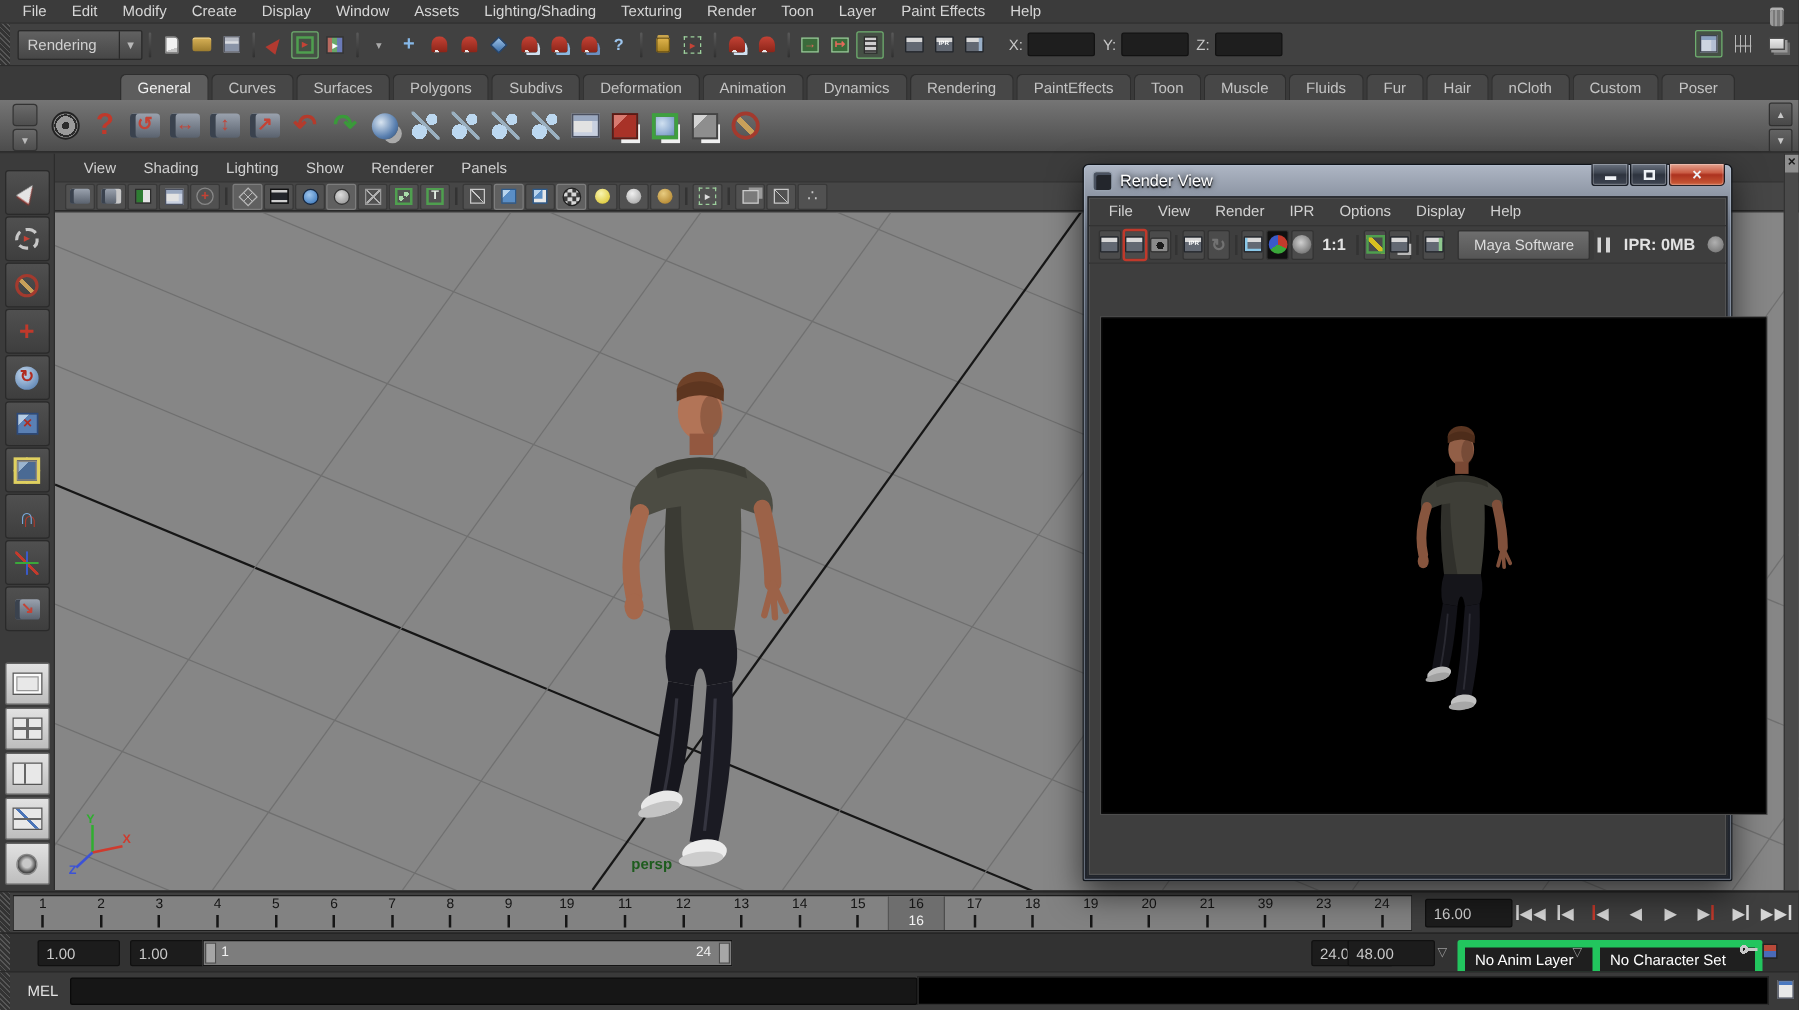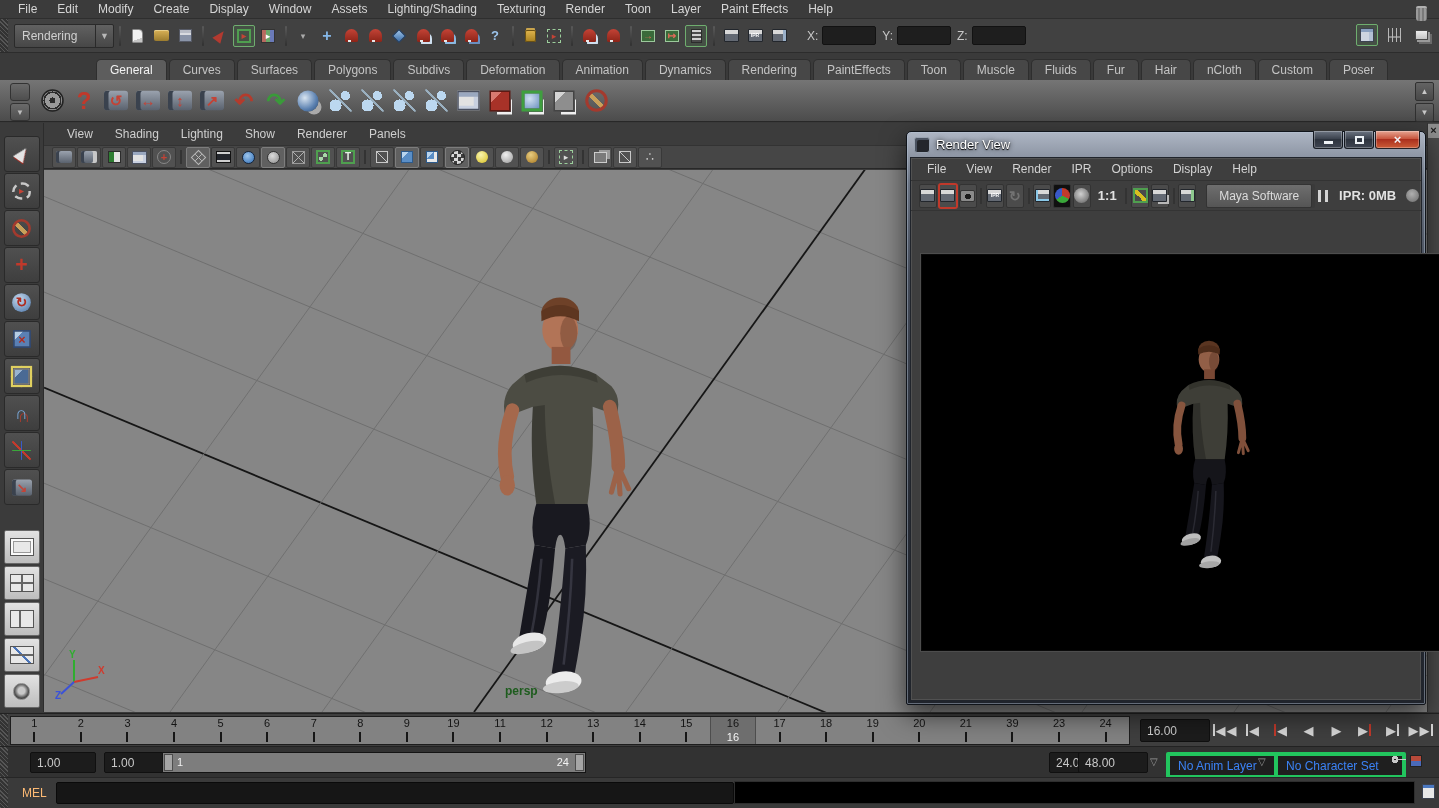--- a/index.html
+++ b/index.html
@@ -56,21 +56,21 @@
   .vp-tile.active{background:#606060;border-color:#7d7d7d}
   .vp-sep{width:8px;height:16px;display:flex;align-items:center;justify-content:center}
   .vp-sep::before{content:"";width:2px;height:14px;background:#333}
   .vp-canvas{position:absolute;left:0;right:0;top:47px;bottom:0;background:#868686;overflow:hidden}
   .persp-label{position:absolute;left:461px;top:514px;color:#1e5c1e;font-weight:bold;font-size:12px}
   .axis-gizmo{position:absolute;left:10px;top:478px}
   .right-strip{position:absolute;right:0;top:123px;width:11px;height:589px;background:#4a4a4a;border-left:1px solid #333;z-index:6}
   .vp-close{position:absolute;right:0;top:1px;width:11px;height:14px;color:#1a1a1a;font-size:11px;font-weight:bold;line-height:13px;text-align:center;background:#8e8e8e}
 
   
-  .rv{position:absolute;left:906px;top:131px;width:520px;height:574px;box-sizing:border-box;border:1px solid #10141a;border-radius:5px 5px 2px 2px;background:linear-gradient(180deg,#aeb6c4,#6a7382 9%,#454c59 25%,#272c35 65%,#20242c);box-shadow:0 10px 26px rgba(0,0,0,.6),inset 0 0 0 1px rgba(185,198,215,.45);z-index:10}
+  .rv{position:absolute;left:866px;top:131px;width:520px;height:574px;box-sizing:border-box;border:1px solid #10141a;border-radius:5px 5px 2px 2px;background:linear-gradient(180deg,#aeb6c4,#6a7382 9%,#454c59 25%,#272c35 65%,#20242c);box-shadow:0 10px 26px rgba(0,0,0,.6),inset 0 0 0 1px rgba(185,198,215,.45);z-index:10}
   .rv-titlebar{position:absolute;left:3px;right:3px;top:0;height:25px;display:flex;align-items:center}
   .rv-title-icon{width:14px;height:14px;background:#23262c;border:1px solid #98a2b0;border-radius:3px;margin:0 6px 0 4px;box-shadow:inset 2px 2px 0 #4a5260}
   .rv-title{font-size:13px;color:#fff;text-shadow:0 0 5px rgba(0,0,0,.95),0 1px 1px #000}
   .rv-winbtns{position:absolute;right:2px;top:-1px;display:flex}
   .winbtn{width:28px;height:17px;margin-left:1px;border:1px solid rgba(16,20,28,.9);border-top:none;border-radius:0 0 3px 3px;display:flex;align-items:center;justify-content:center;background:linear-gradient(#6d7582,#3c434f 45%,#2d333e 50%,#3f4552);box-shadow:inset 0 0 0 1px rgba(255,255,255,.28);color:#eef2f6}
   .winbtn .glyph-min{width:9px;height:3px;background:#eef2f6;margin-top:6px}
   .winbtn .glyph-max{width:9px;height:8px;border:2px solid #eef2f6;box-sizing:border-box}
   .winbtn.close{width:43px;background:linear-gradient(#e6a592,#c8573f 45%,#ab301e 50%,#cb5c37);font-size:13px;font-weight:bold;border-radius:0 0 4px 3px}
   .rv-body{position:absolute;left:3px;right:3px;top:25px;bottom:3px;background:#3e3e3e;border:1px solid #20242b;box-shadow:inset 0 0 0 1px rgba(255,255,255,.10)}
   .rv-menu{height:22px;display:flex;align-items:center;padding-left:6px;border-bottom:1px solid #333}
@@ -105,26 +105,26 @@
   .tr-btn .bar{width:2px;height:12px;background:#d6d6d6}
   .tr-btn .bar.red{background:#c2392b}
 
   
   .range-row{position:absolute;top:746px;left:0;right:0;height:31px;background:#323232;border-top:1px solid #222;box-sizing:border-box}
   .rs-field{position:absolute;top:5px;height:19px;background:#1c1c1c;border:1px solid #101010;border-radius:2px;color:#c9c9c9;font-size:12px;padding:0 6px;outline:none;box-sizing:content-box}
   .rs-track{position:absolute;left:162px;top:5px;width:424px;height:21px;background:#7d7d7d;border:1px solid #141414;box-sizing:border-box}
   .rs-handle{position:absolute;top:1px;bottom:1px;width:9px;background:#a6a6a6;border:1px solid #4d4d4d;box-sizing:border-box}
   .rs-lab{position:absolute;top:3px;font-size:11px;color:#f2f2f2}
   .rs-arr{position:absolute;top:9px;color:#9a9a9a;font-size:10px}
-  .rs-select{position:absolute;top:5px;height:19px;background:#1f1f1f;border:4px solid #22c55e;border-radius:2px;color:#3b82f6;font-size:12px;padding:0 8px;display:flex;align-items:center;white-space:nowrap}
+  .rs-select{position:absolute;top:5px;height:19px;background:#1f1f1f;border:6px solid #22c55e;border-radius:2px;color:#ffffff;font-size:12px;padding:0 8px;display:flex;align-items:center;white-space:nowrap}
   .rs-icon{position:absolute;top:8px;display:flex;align-items:center;justify-content:center}
 
   
   .command-row{position:absolute;top:777px;left:0;right:0;height:31px;background:#3a3a3a;border-top:1px solid #262626;box-sizing:border-box}
-  .mel-label{position:absolute;left:22px;top:8px;font-size:12px;color:#fdba74}
+  .mel-label{position:absolute;left:22px;top:8px;font-size:12px;color:#e5e5e5}
   .mel-input{position:absolute;left:56px;top:4px;width:664px;height:20px;background:#161616;border:1px solid #0a0a0a;border-radius:2px;color:#ddd;font-size:12px;padding:0 6px;outline:none}
   .mel-result{position:absolute;left:734px;right:24px;top:3px;height:23px;background:#000;border:1px solid #2e2e2e;color:#bbb;font-size:12px;line-height:23px;padding:0 6px;box-sizing:border-box}
   .script-icon{position:absolute;right:4px;top:6px}
 </style>
 </head>
 <body>
 
 <div id="root">
 
   <svg width="0" height="0" style="position:absolute" aria-hidden="true">

